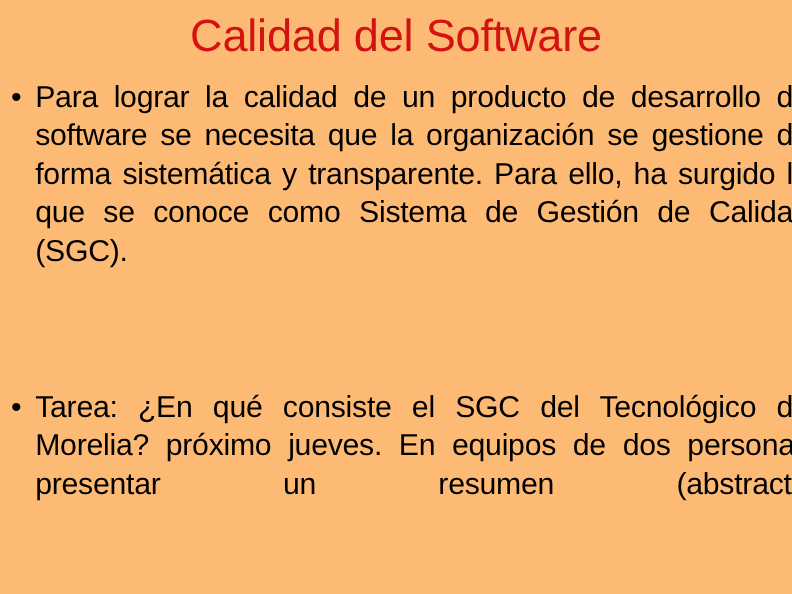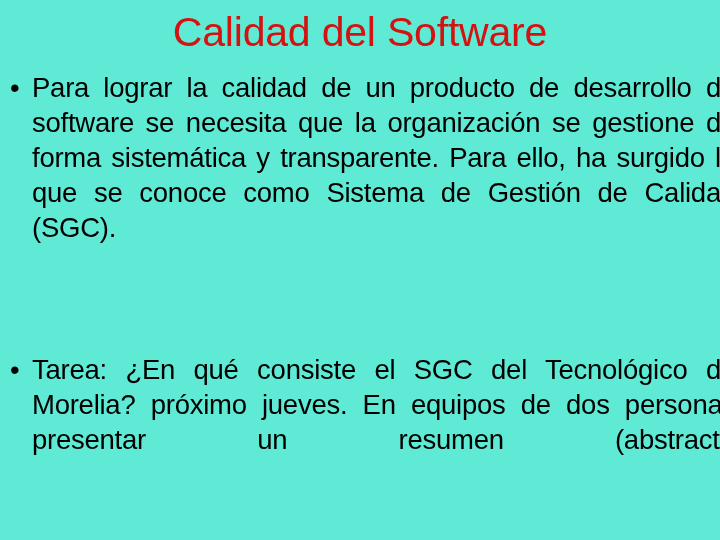--- a/index.html
+++ b/index.html
@@ -8,21 +8,21 @@
     padding: 0;
     background: #ffffff;
   }
   body {
     font-family: "Liberation Sans", "DejaVu Sans", sans-serif;
   }
   .slide {
     position: relative;
     width: 720px;
     height: 540px;
-    background: #5eead4;
+    background: #fdba74;
     overflow: hidden;
     box-sizing: border-box;
   }
 
   
   .slide-title {
     position: absolute;
     left: 0;
     top: 10px;
     width: 720px;

